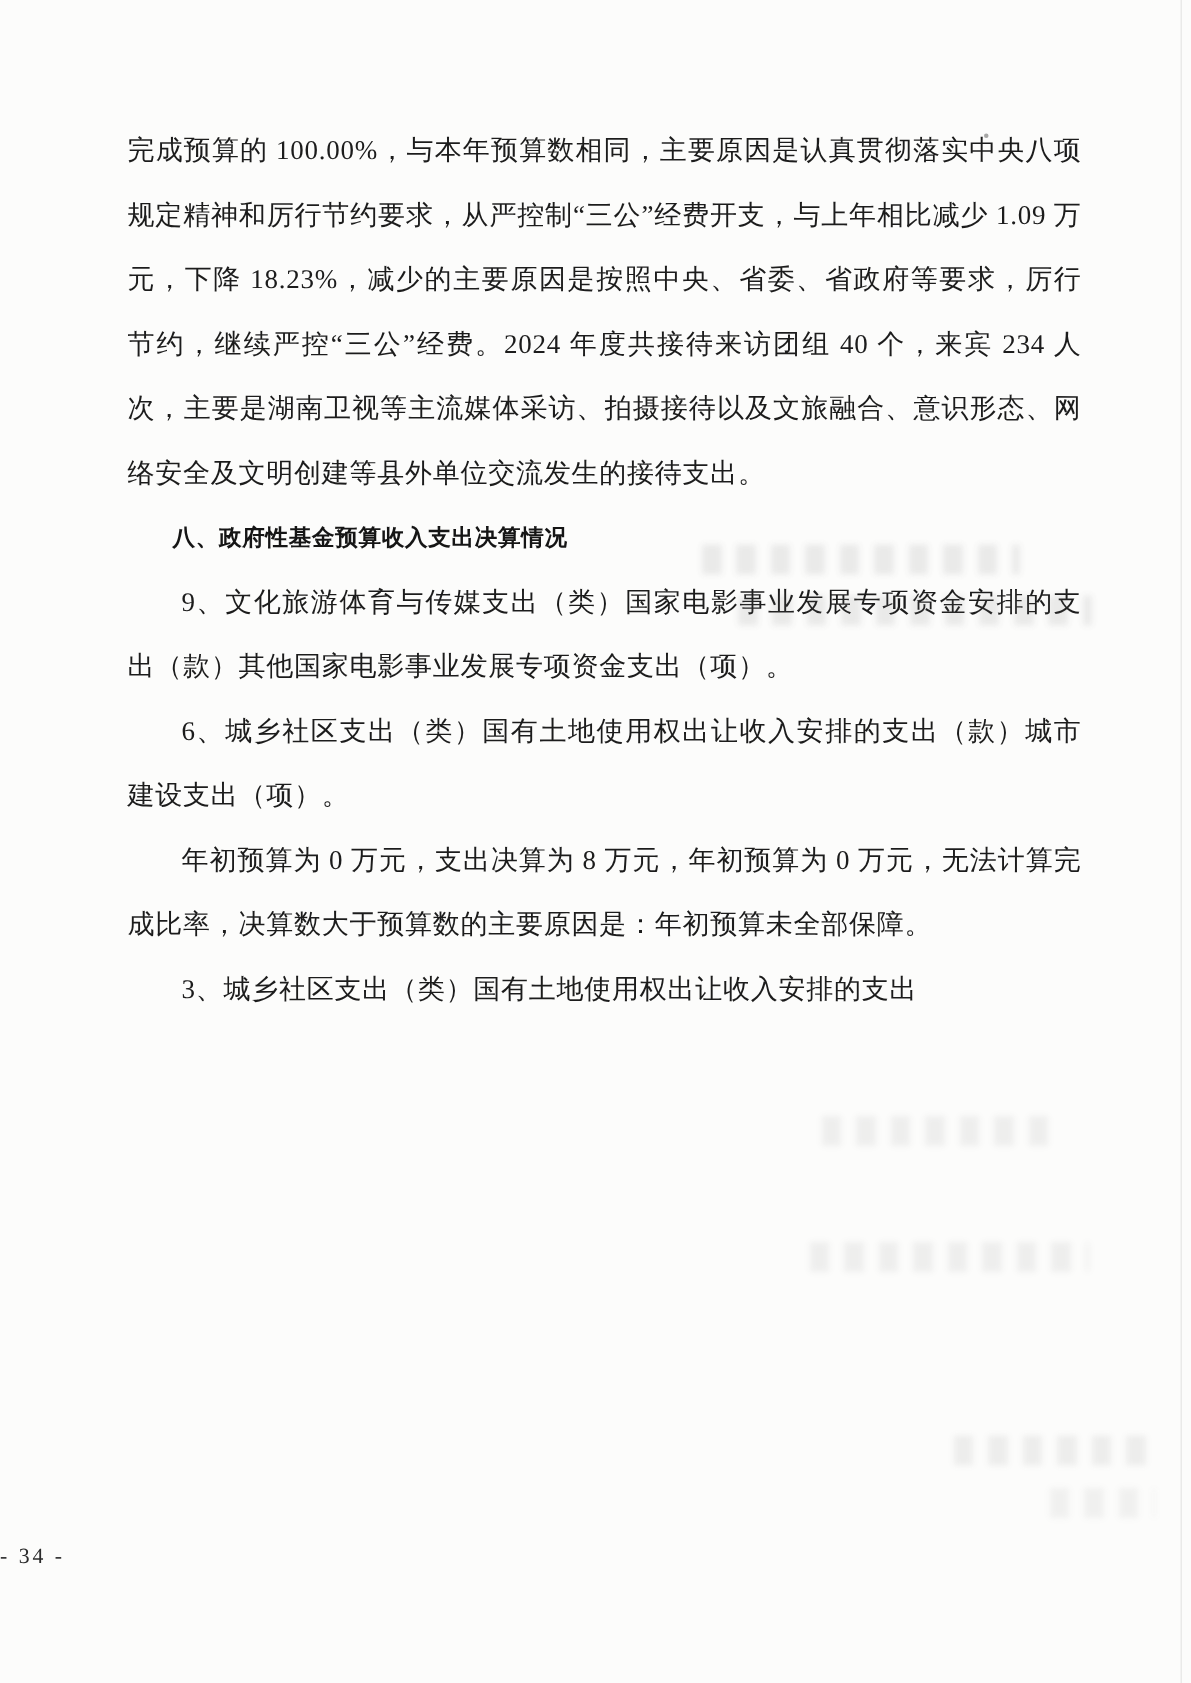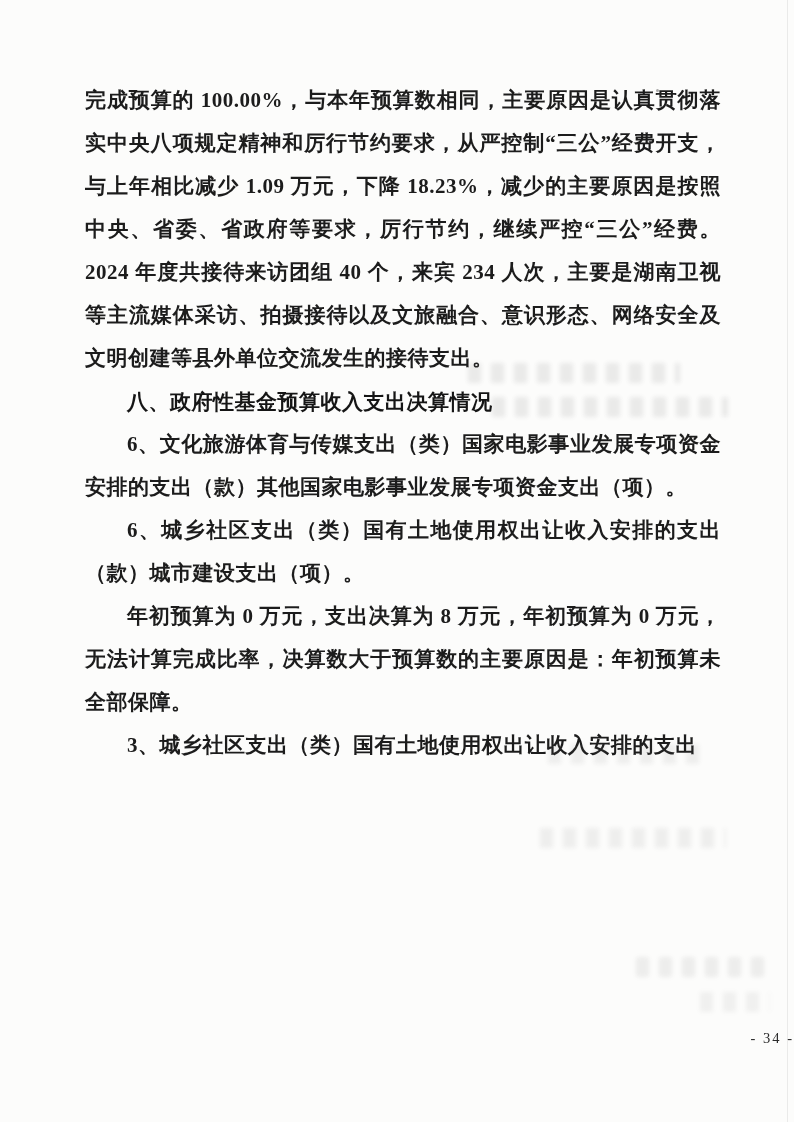--- a/index.html
+++ b/index.html
@@ -17,43 +17,42 @@
     color: #1c1c1c;
   }
   .content {
     position: absolute;
     left: 85px;
     top: 79px;
     width: 636px;
   }
   .para {
     margin: 0;
-    font-size: 21px;
+    font-size: 18px;
     line-height: 43px;
     text-align: justify;
     text-justify: inter-ideograph;
     letter-spacing: 0.5px;
-    font-weight: bold;
   }
   .indent {
     text-indent: 2em;
   }
   .heading {
     font-family: "Liberation Sans", sans-serif;
     font-weight: 700;
-    font-size: 21px;
+    font-size: 15px;
     text-align: left;
     color: #151515;
   }
   .footer {
     position: absolute;
     left: 0;
     width: 100%;
     top: 1030px;
-    text-align: right;
+    text-align: left;
     font-size: 14.5px;
     letter-spacing: 2px;
     color: #2b2b2b;
     font-family: "Liberation Serif", serif;
   }
   
   .edge-line {
     position: absolute;
     top: 0;
     right: 6px;
@@ -87,21 +86,21 @@
   .bleed-6 { left: 700px; top: 992px; width: 70px; opacity: 0.5; }
 </style>
 </head>
 <body>
 
 <div class="page">
 
   <div class="content">
     <p class="para">完成预算的 100.00%，与本年预算数相同，主要原因是认真贯彻落实中央八项规定精神和厉行节约要求，从严控制“三公”经费开支，与上年相比减少 1.09 万元，下降 18.23%，减少的主要原因是按照中央、省委、省政府等要求，厉行节约，继续严控“三公”经费。2024 年度共接待来访团组 40 个，来宾 234 人次，主要是湖南卫视等主流媒体采访、拍摄接待以及文旅融合、意识形态、网络安全及文明创建等县外单位交流发生的接待支出。</p>
     <p class="para indent heading">八、政府性基金预算收入支出决算情况</p>
-    <p class="para indent">6、文化旅游体育与传媒支出（类）国家电影事业发展专项资金安排的支出（款）其他国家电影事业发展专项资金支出（项）。</p>
+    <p class="para indent">9、文化旅游体育与传媒支出（类）国家电影事业发展专项资金安排的支出（款）其他国家电影事业发展专项资金支出（项）。</p>
     <p class="para indent">6、城乡社区支出（类）国有土地使用权出让收入安排的支出（款）城市建设支出（项）。</p>
     <p class="para indent">年初预算为 0 万元，支出决算为 8 万元，年初预算为 0 万元，无法计算完成比率，决算数大于预算数的主要原因是：年初预算未全部保障。</p>
     <p class="para indent">3、城乡社区支出（类）国有土地使用权出让收入安排的支出</p>
   </div>
 
   <div class="footer">- 34 -</div>
 
   <div class="edge-line"></div>
   <div class="speck speck-1"></div>
   <div class="speck speck-2"></div>

